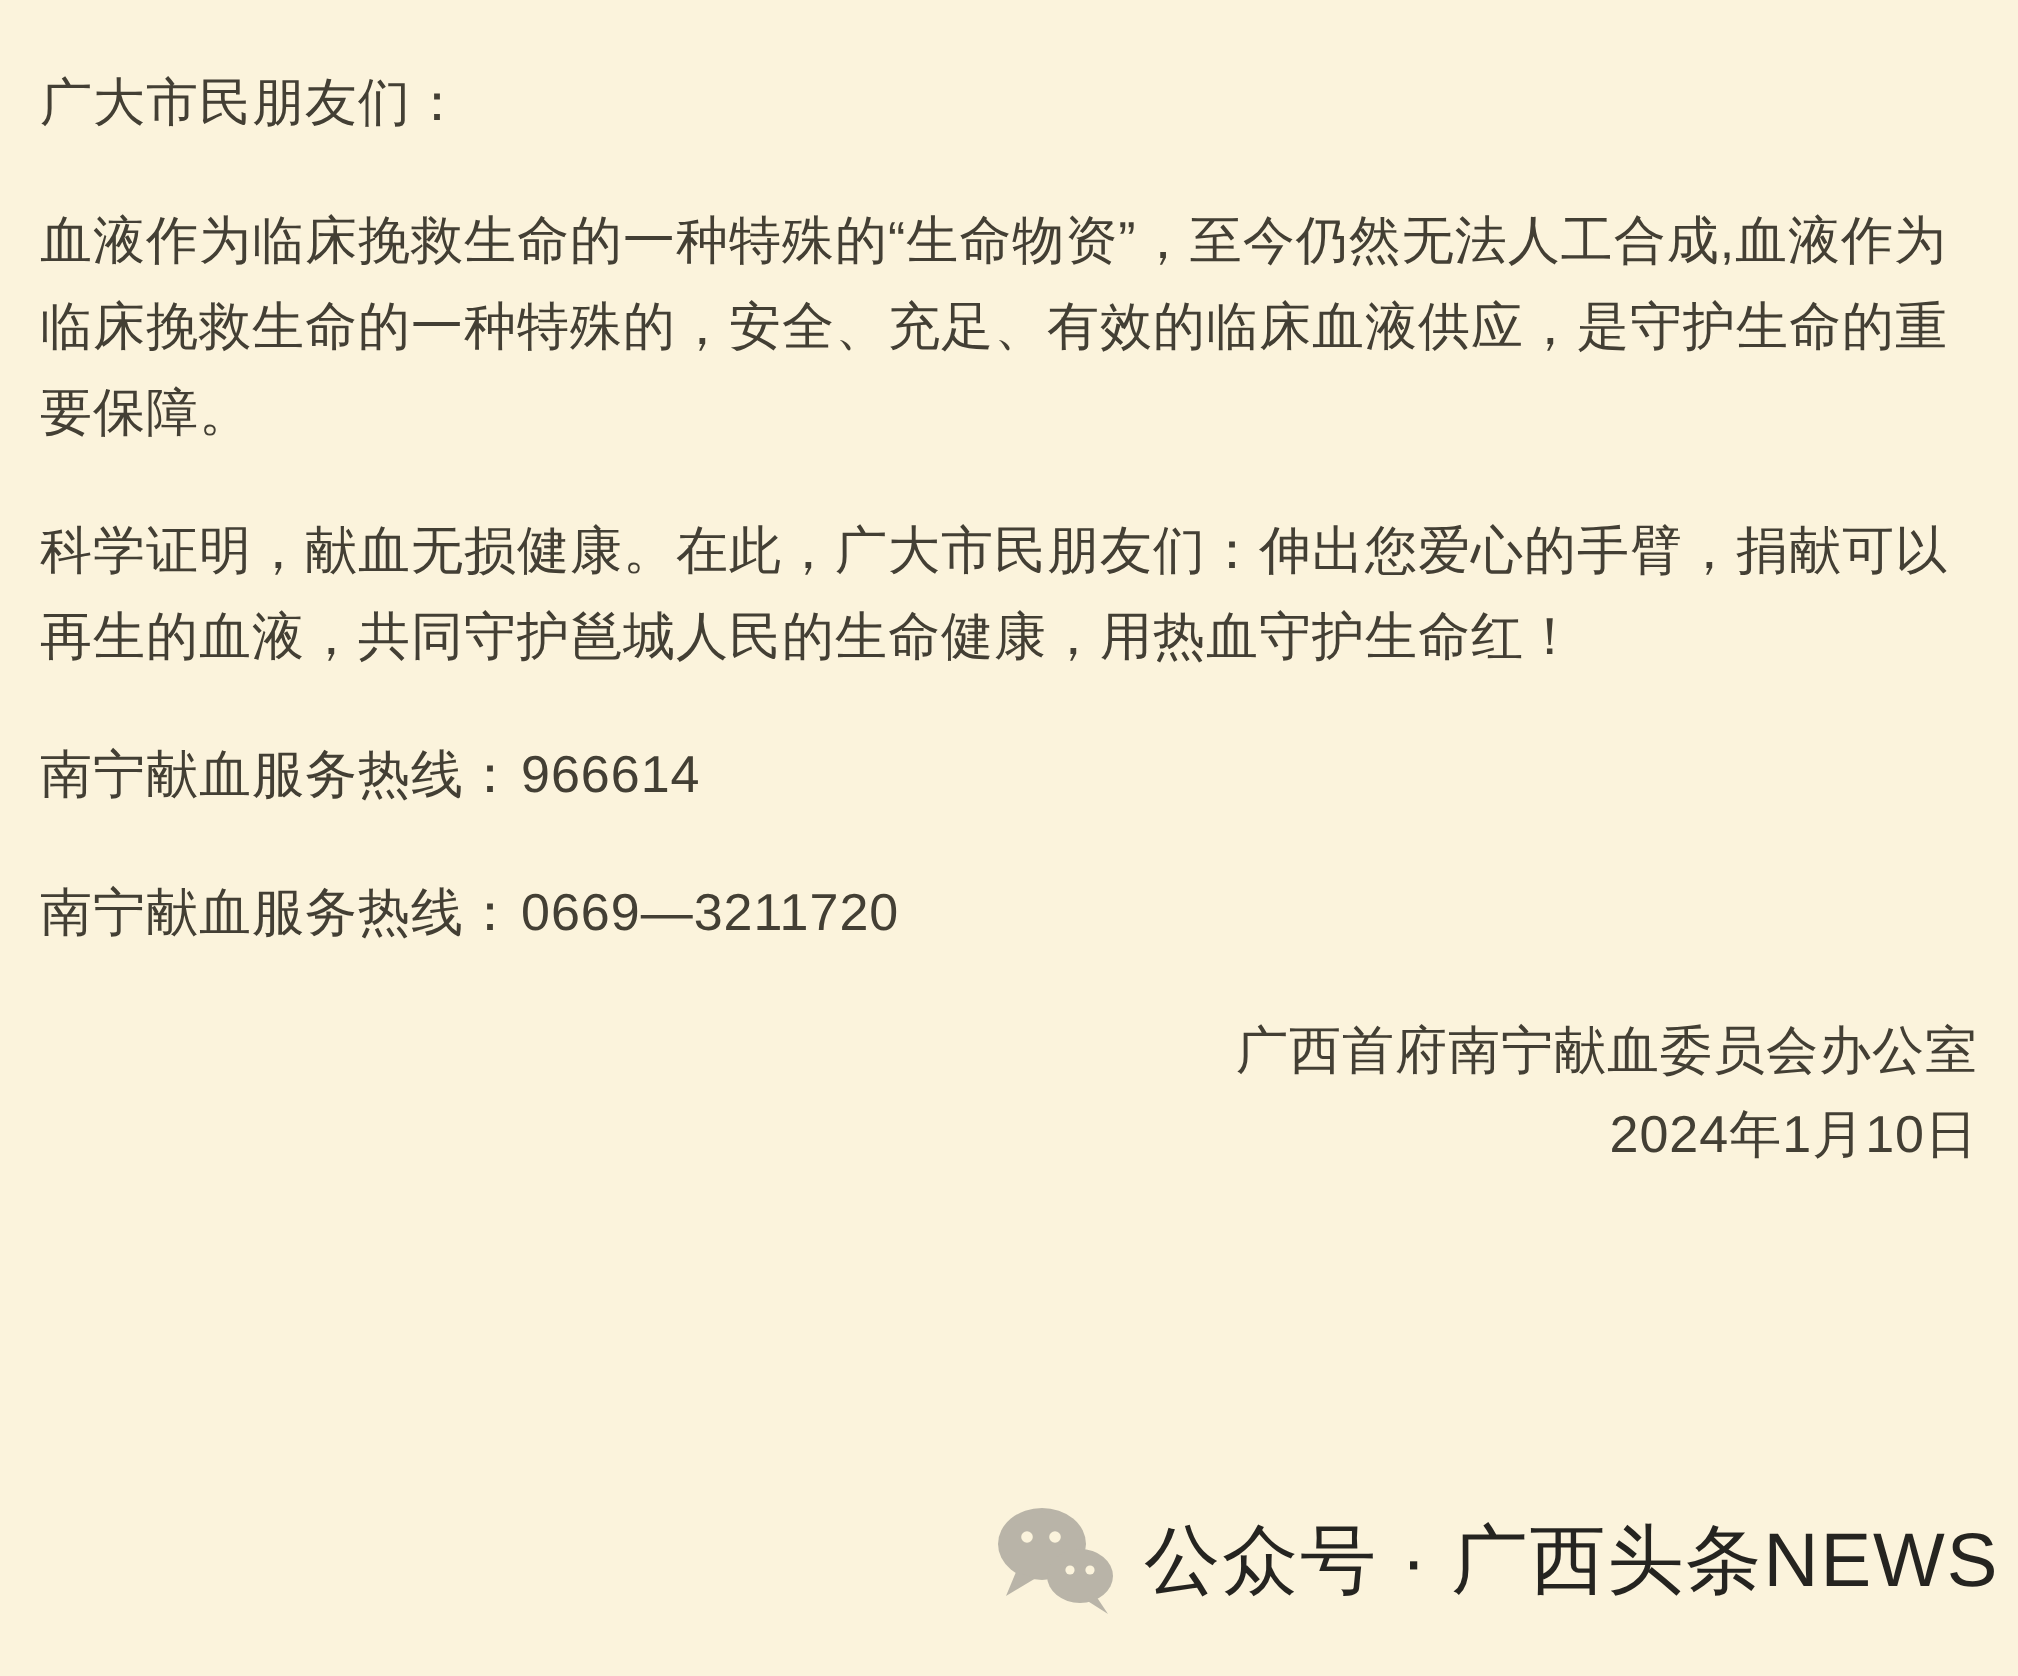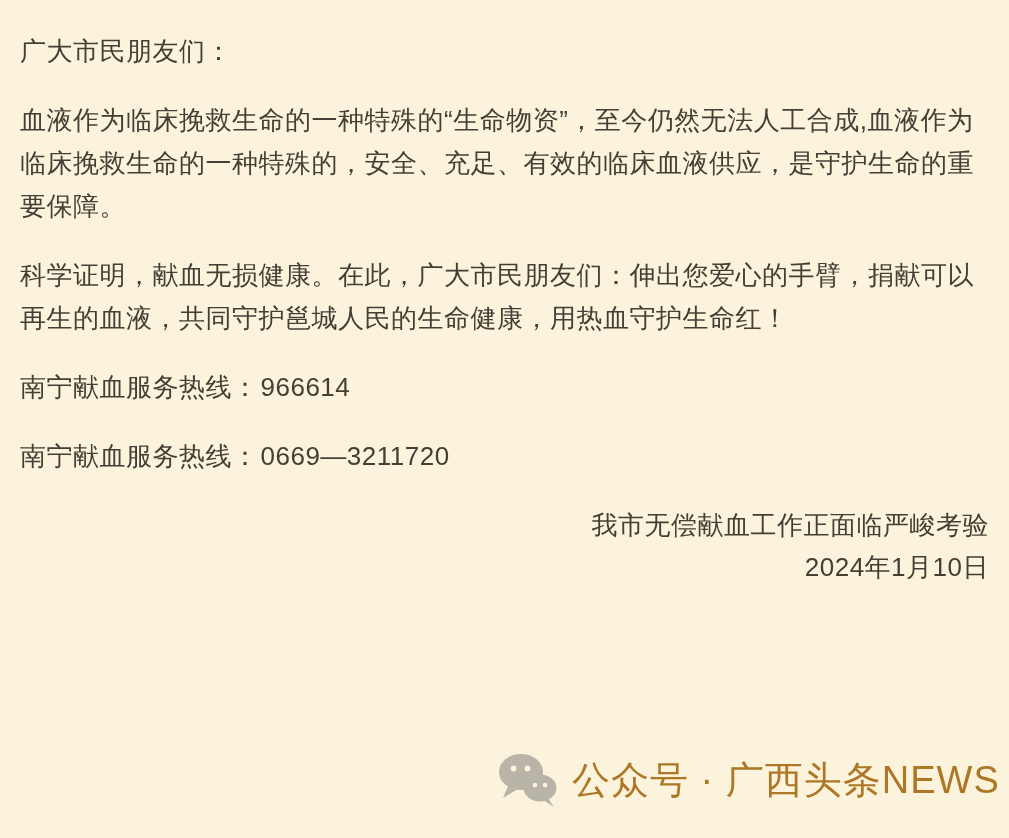--- a/index.html
+++ b/index.html
@@ -44,21 +44,21 @@
     line-height: 42px;
   }
   .watermark {
     position: absolute;
     left: 498px;
     top: 752px;
     z-index: 0;
     display: flex;
     align-items: center;
     gap: 14px;
-    color: #a16207;
+    color: #000000;
     font-size: 38px;
     white-space: nowrap;
     letter-spacing: 1px;
     opacity: 0.85;
   }
   .wechat-svg {
     width: 60px;
     height: 56px;
     display: block;
     flex: 0 0 auto;
@@ -94,17 +94,17 @@
   <p>血液作为临床挽救生命的一种特殊的“生命物资”，至今仍然无法人工合成,血液作为临床挽救生命的一种特殊的，安全、充足、有效的临床血液供应，是守护生命的重要保障。</p>
 
 
   <p>科学证明，献血无损健康。在此，广大市民朋友们：伸出您爱心的手臂，捐献可以再生的血液，共同守护邕城人民的生命健康，用热血守护生命红！</p>
 
   <p class="hotline"><span>南宁献血服务热线：</span><span class="num">966614</span></p>
 
   <p class="hotline"><span>南宁献血服务热线：</span><span class="num">0669—3211720</span></p>
 
   <div class="sign-block">
-    <div>我市无偿献血工作正面临严峻考验</div>
+    <div>广西首府南宁献血委员会办公室</div>
     <div>2024年1月10日</div>
   </div>
 
 </div>
 
 </body></html>

